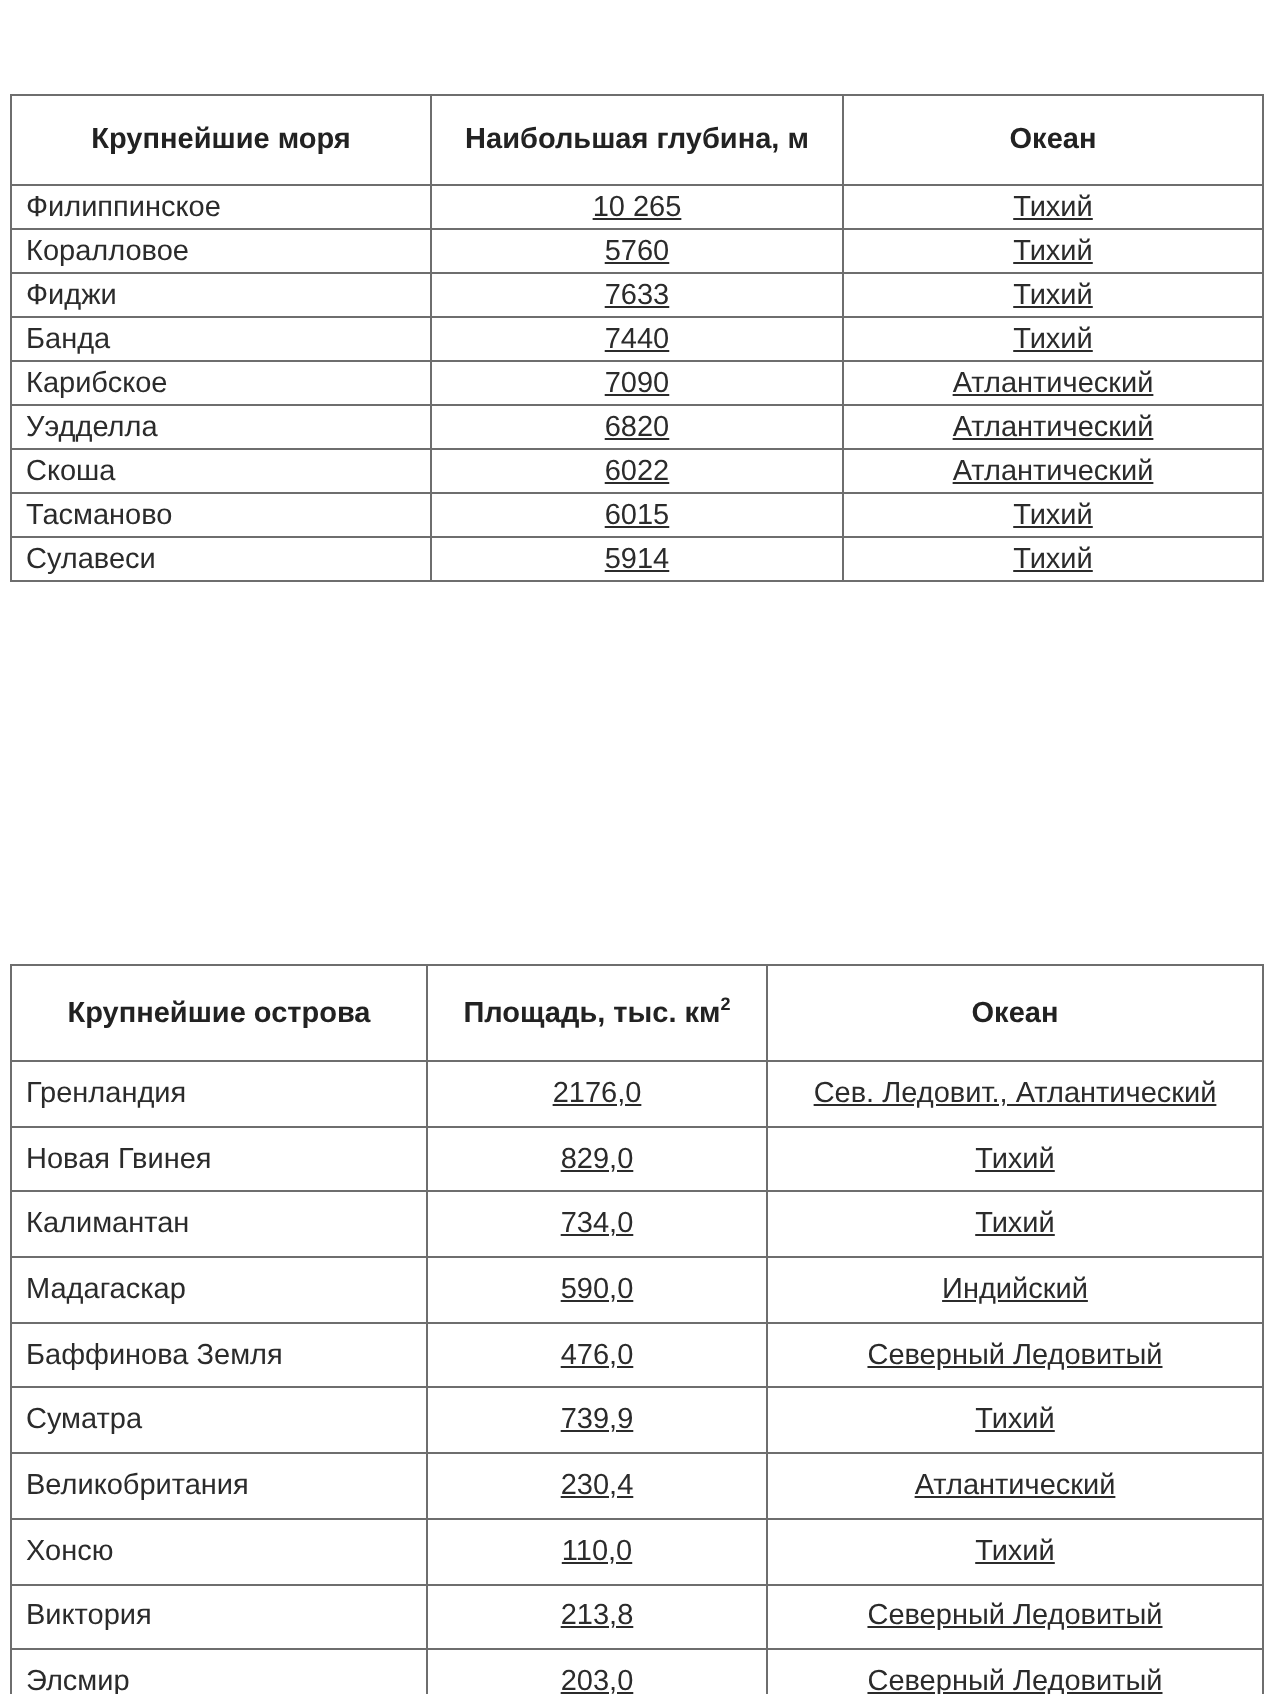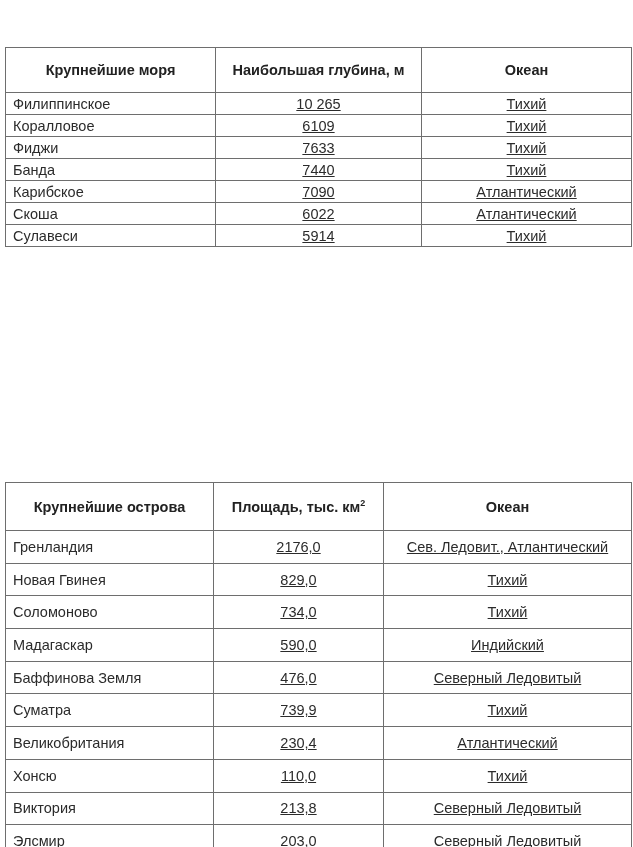--- a/index.html
+++ b/index.html
@@ -81,42 +81,52 @@
     </tr>
   </thead>
   <tbody id="seas-body">
       <tr>
         <td>Филиппинское</td>
         <td class="c-center">10 265</td>
         <td class="c-center">Тихий</td>
       </tr>
       <tr>
         <td>Коралловое</td>
-        <td class="c-center">6109</td>
+        <td class="c-center">5760</td>
         <td class="c-center">Тихий</td>
       </tr>
       <tr>
         <td>Фиджи</td>
         <td class="c-center">7633</td>
         <td class="c-center">Тихий</td>
       </tr>
       <tr>
         <td>Банда</td>
         <td class="c-center">7440</td>
         <td class="c-center">Тихий</td>
       </tr>
       <tr>
         <td>Карибское</td>
         <td class="c-center">7090</td>
         <td class="c-center">Атлантический</td>
       </tr>
       <tr>
+        <td>Уэдделла</td>
+        <td class="c-center">6820</td>
+        <td class="c-center">Атлантический</td>
+      </tr>
+      <tr>
         <td>Скоша</td>
         <td class="c-center">6022</td>
         <td class="c-center">Атлантический</td>
+      </tr>
+      <tr>
+        <td>Тасманово</td>
+        <td class="c-center">6015</td>
+        <td class="c-center">Тихий</td>
       </tr>
       <tr>
         <td>Сулавеси</td>
         <td class="c-center">5914</td>
         <td class="c-center">Тихий</td>
       </tr>
     </tbody>
 </table>
 
 <table id="islands-table" class="data-table">
@@ -137,21 +147,21 @@
         <td>Гренландия</td>
         <td class="c-center">2176,0</td>
         <td class="c-center">Сев. Ледовит., Атлантический</td>
       </tr>
       <tr>
         <td>Новая Гвинея</td>
         <td class="c-center">829,0</td>
         <td class="c-center">Тихий</td>
       </tr>
       <tr>
-        <td>Соломоново</td>
+        <td>Калимантан</td>
         <td class="c-center">734,0</td>
         <td class="c-center">Тихий</td>
       </tr>
       <tr>
         <td>Мадагаскар</td>
         <td class="c-center">590,0</td>
         <td class="c-center">Индийский</td>
       </tr>
       <tr>
         <td>Баффинова Земля</td>

